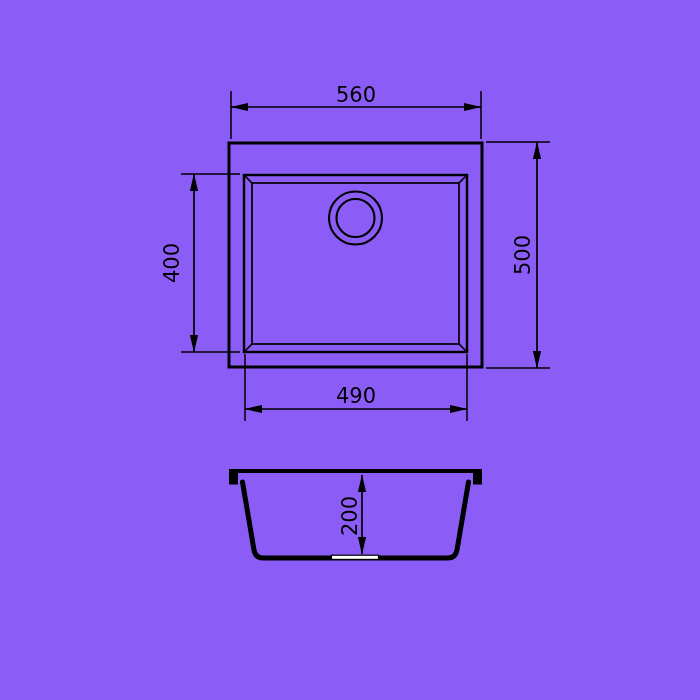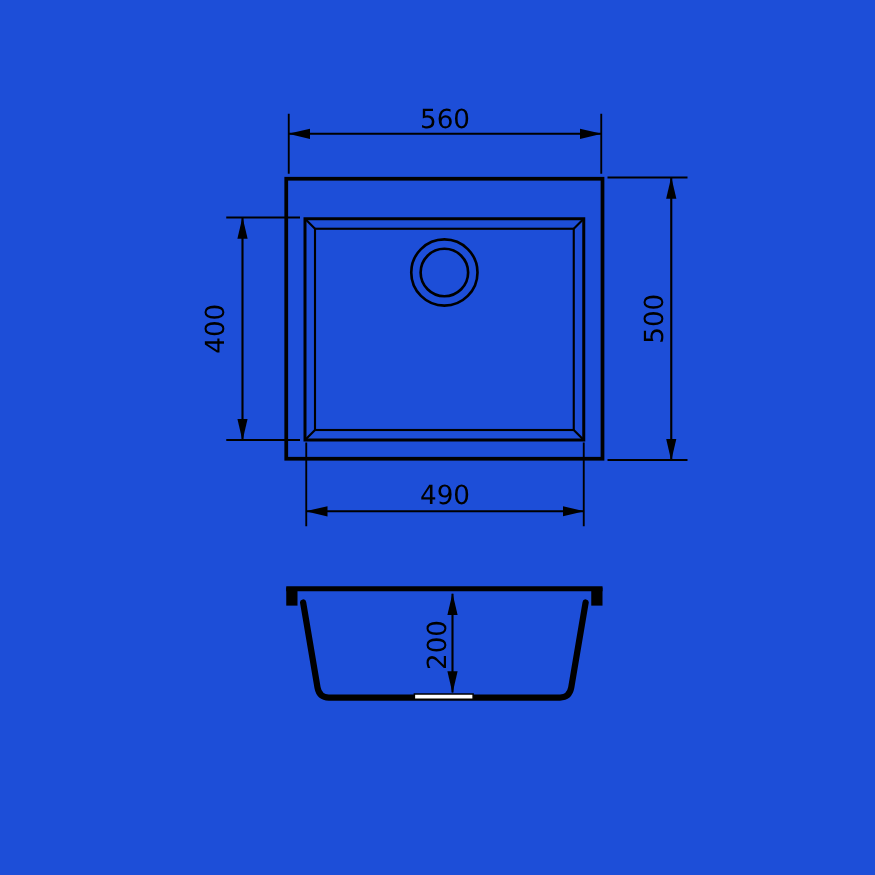--- a/index.html
+++ b/index.html
@@ -7,21 +7,21 @@
     padding: 0;
     width: 700px;
     height: 700px;
     background: #ffffff;
     font-family: "DejaVu Sans", sans-serif;
   }
   .canvas {
     position: relative;
     width: 700px;
     height: 700px;
-    background: #1d4ed8;
+    background: #8b5cf6;
     overflow: hidden;
   }
   svg { display: block; }
   .thin   { stroke: #000; stroke-width: 1.5; fill: none; }
   .dimln  { stroke: #000; stroke-width: 1.7; fill: none; }
   .outer  { stroke: #000; stroke-width: 3;   fill: none; }
   .rim    { stroke: #000; stroke-width: 2.4; fill: none; }
   .inner  { stroke: #000; stroke-width: 1.7; fill: none; }
   .circle2{ stroke: #000; stroke-width: 2.1; fill: none; }
   .secthick { stroke: #000; stroke-width: 5; fill: none;

